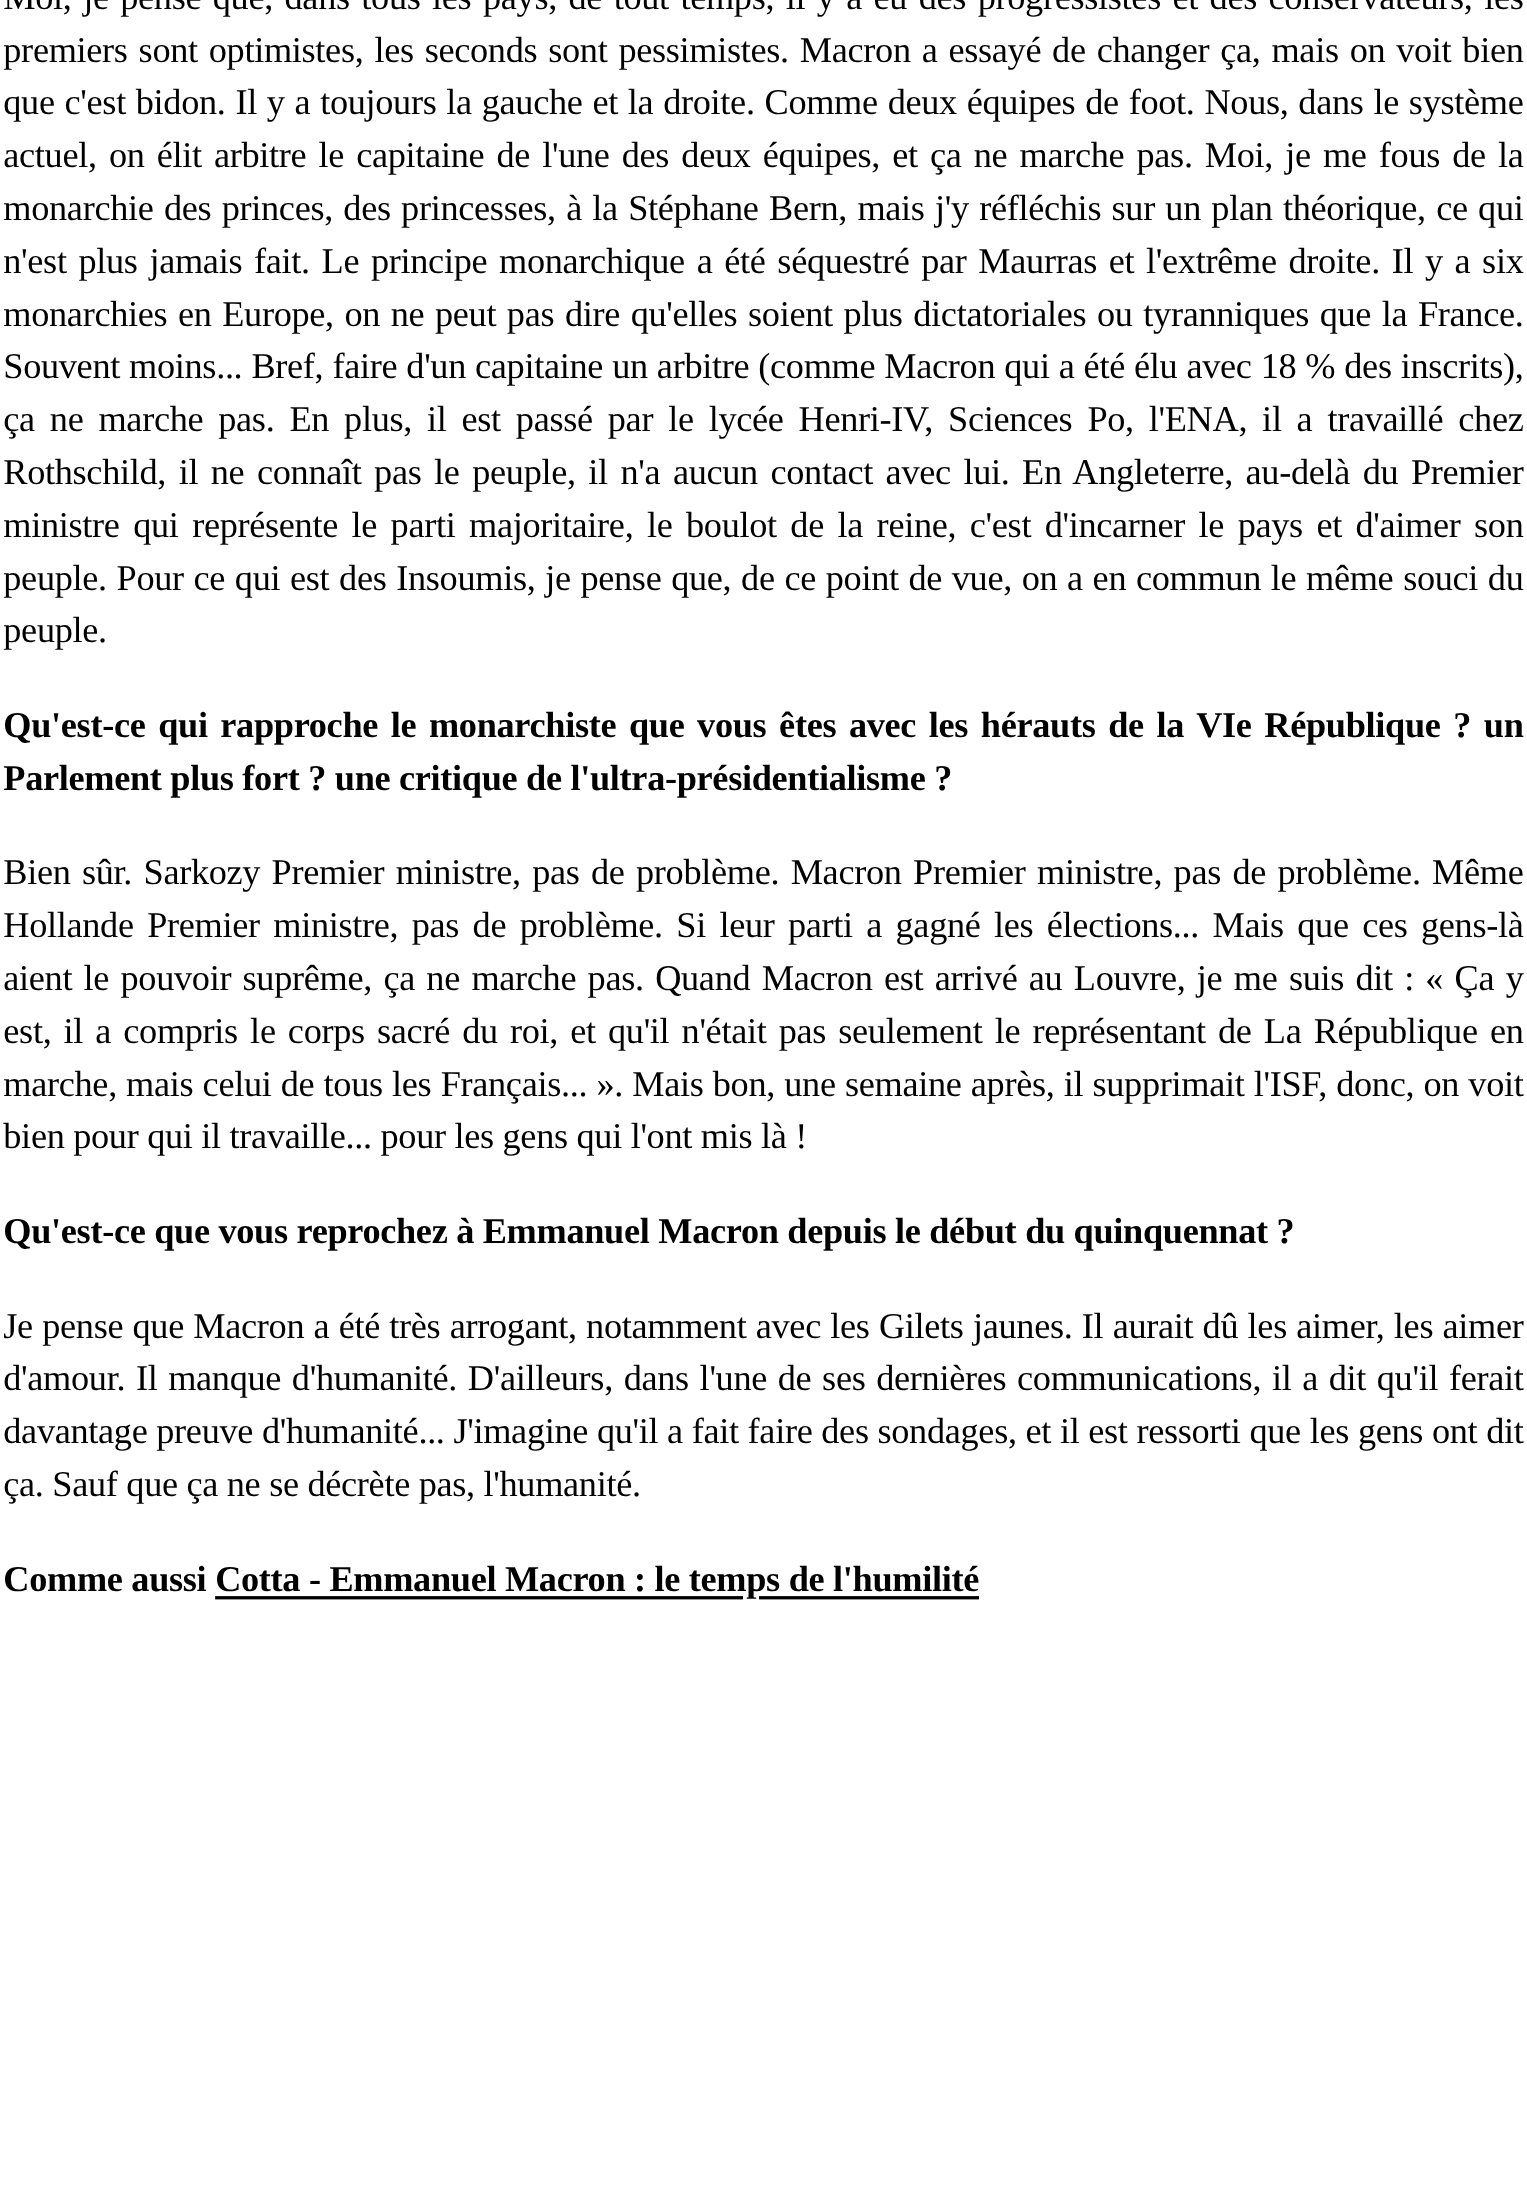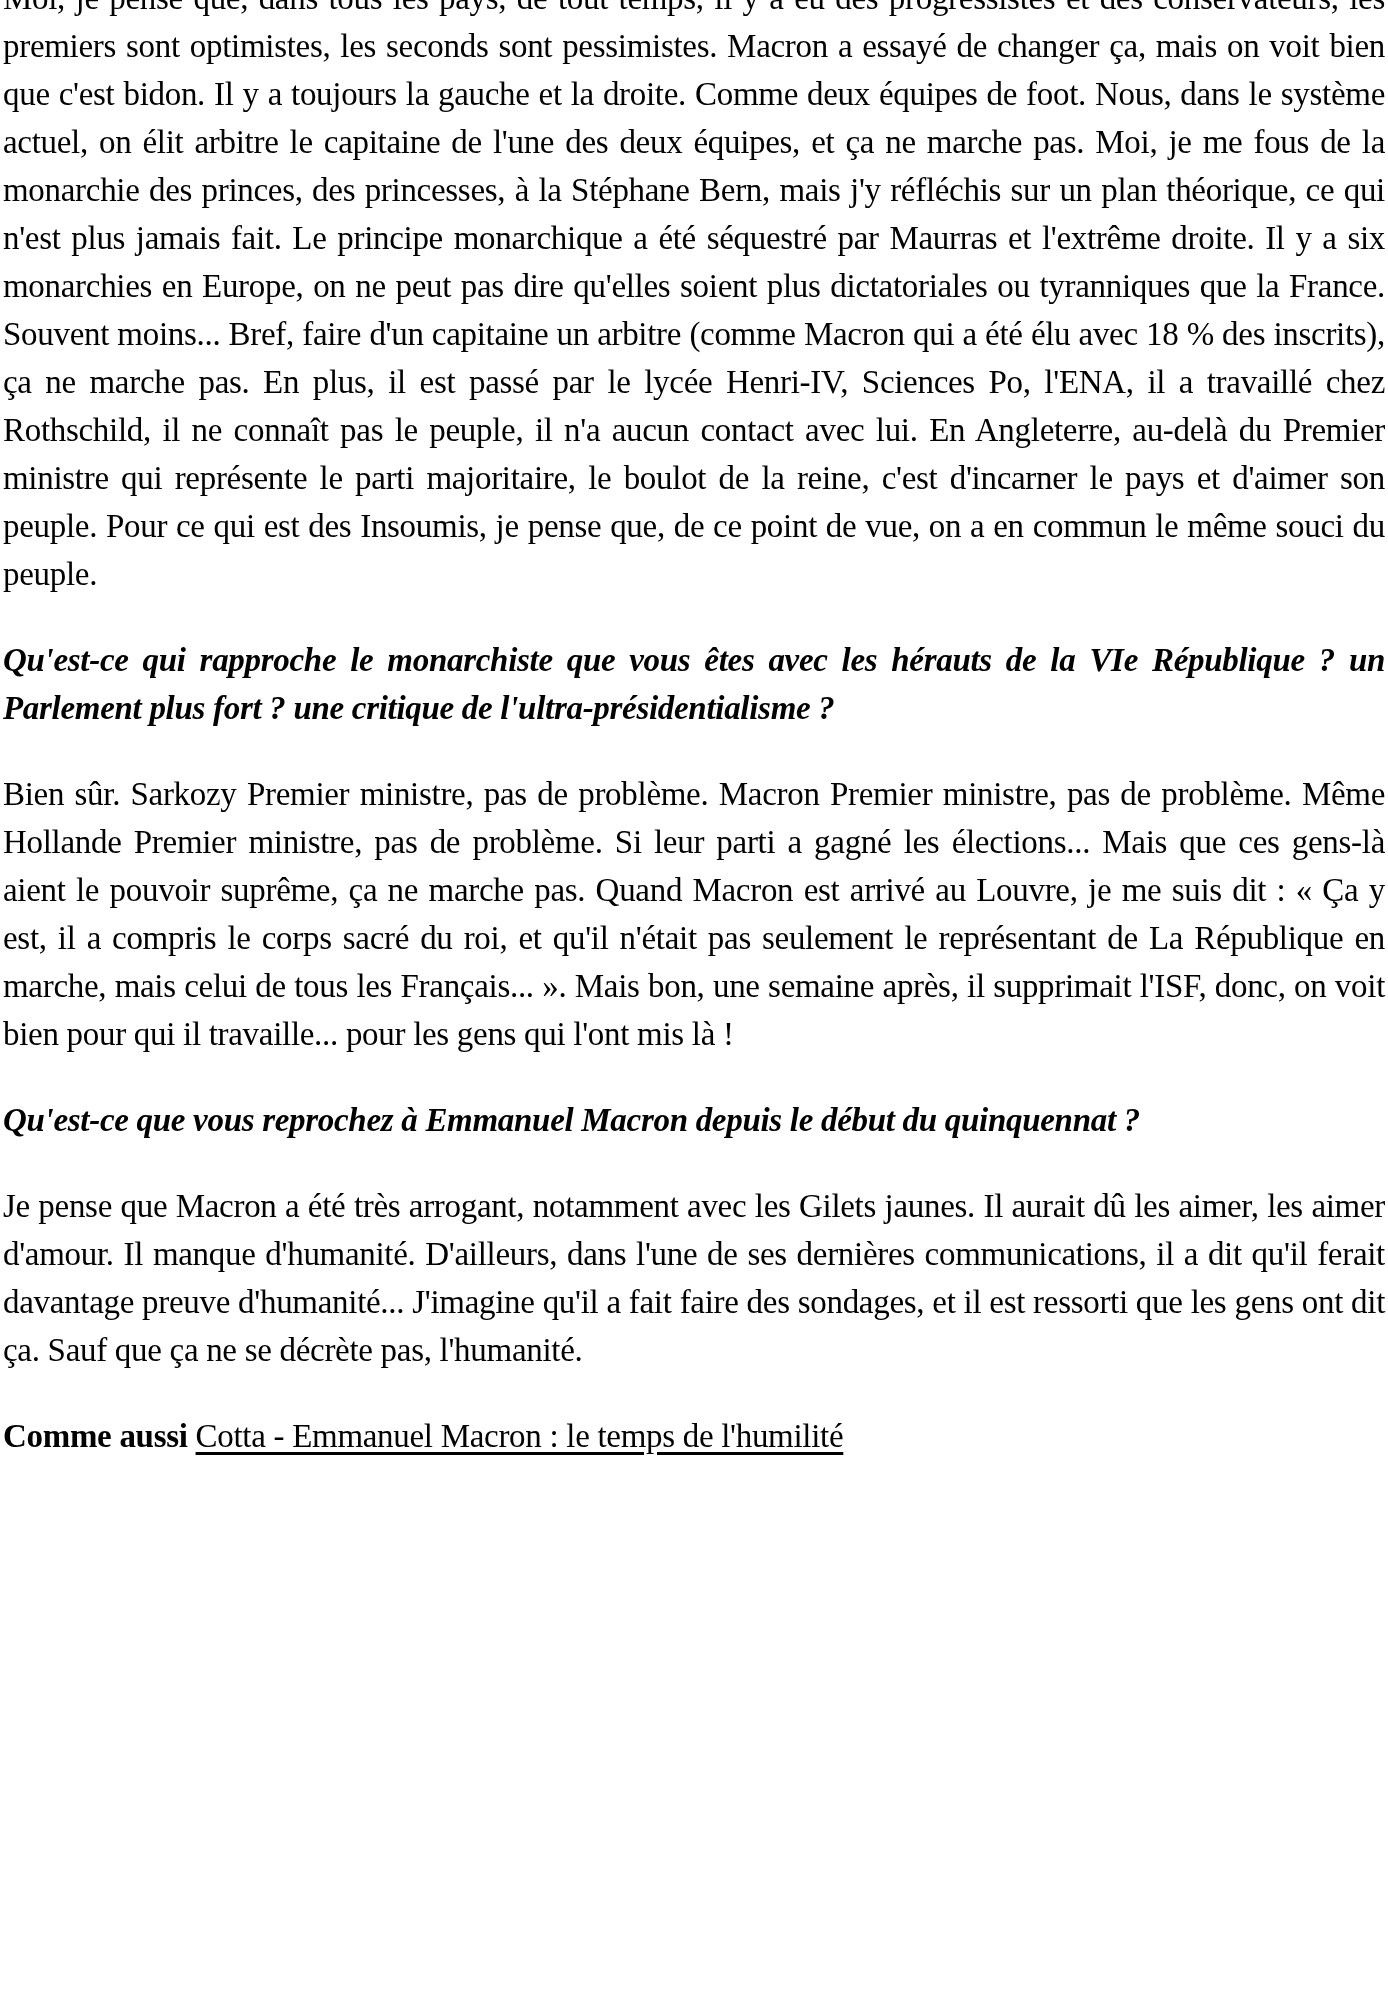--- a/index.html
+++ b/index.html
@@ -26,28 +26,27 @@
     text-align: justify;
   }
   .block {
     margin: 38px 0;
   }
   .block:first-child {
     margin-top: 0;
   }
   .question {
     font-weight: 700;
-    font-style: italic;
   }
   .read-also {
     font-weight: 700;
   }
   .article-link {
     color: #000000;
-    font-weight: 400;
+    font-weight: 700;
     text-decoration: underline;
     text-decoration-thickness: 3px;
     text-underline-offset: 5px;
   }
 </style>
 </head>
 <body>
 
 <article class="article">
   <p class="block answer">Moi, je pense que, dans tous les pays, de tout temps, il y a eu des progressistes et des conservateurs, les premiers sont optimistes, les seconds sont pessimistes. Macron a essayé de changer ça, mais on voit bien que c'est bidon. Il y a toujours la gauche et la droite. Comme deux équipes de foot. Nous, dans le système actuel, on élit arbitre le capitaine de l'une des deux équipes, et ça ne marche pas. Moi, je me fous de la monarchie des princes, des princesses, à la Stéphane Bern, mais j'y réfléchis sur un plan théorique, ce qui n'est plus jamais fait. Le principe monarchique a été séquestré par Maurras et l'extrême droite. Il y a six monarchies en Europe, on ne peut pas dire qu'elles soient plus dictatoriales ou tyranniques que la France. Souvent moins... Bref, faire d'un capitaine un arbitre (comme Macron qui a été élu avec 18 % des inscrits), ça ne marche pas. En plus, il est passé par le lycée Henri-IV, Sciences Po, l'ENA, il a travaillé chez Rothschild, il ne connaît pas le peuple, il n'a aucun contact avec lui. En Angleterre, au-delà du Premier ministre qui représente le parti majoritaire, le boulot de la reine, c'est d'incarner le pays et d'aimer son peuple. Pour ce qui est des Insoumis, je pense que, de ce point de vue, on a en commun le même souci du peuple.</p>

